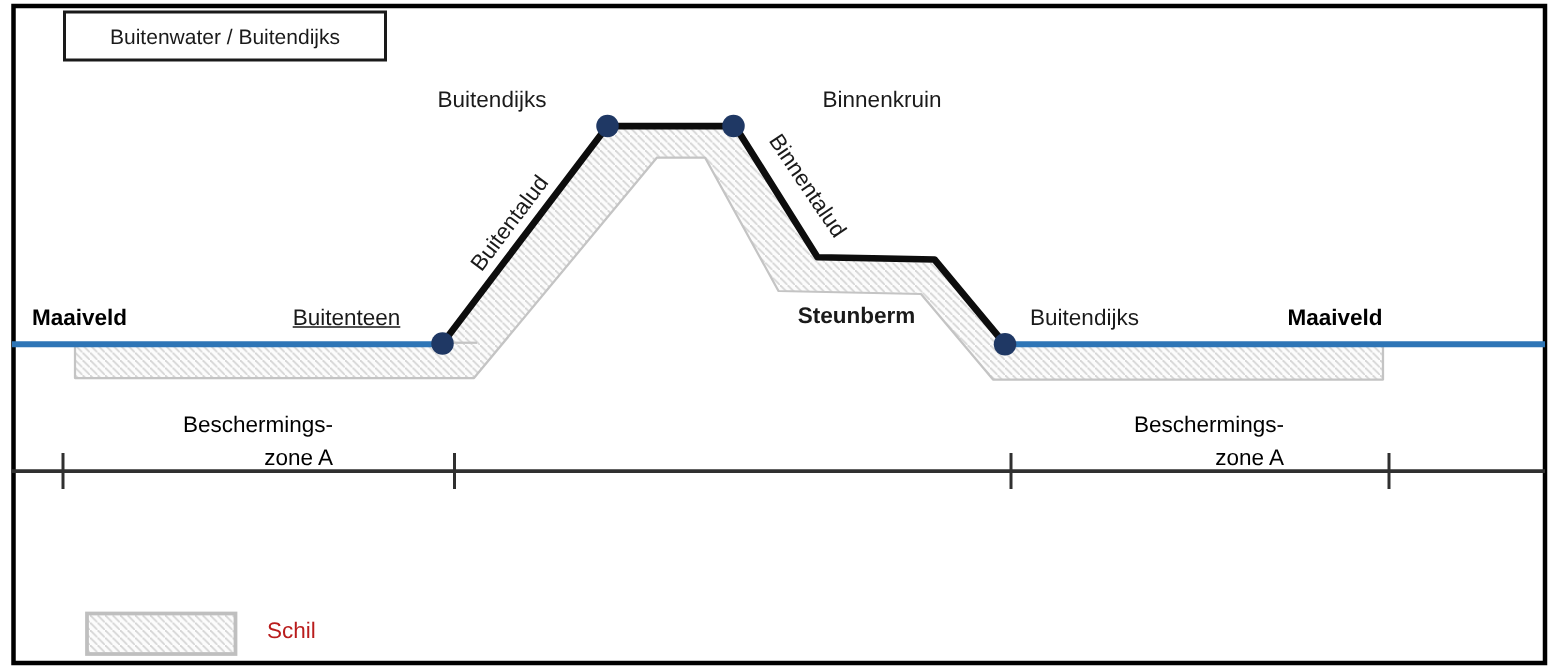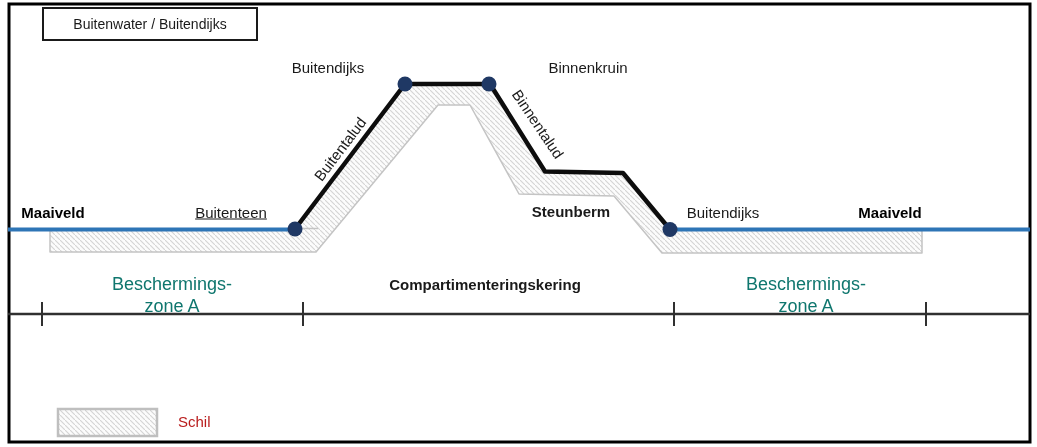--- a/index.html
+++ b/index.html
@@ -19,23 +19,23 @@
     white-space: nowrap;
     transform: translate(-50%, -50%);
     line-height: 17px;
   }
   .label.blue { color: #000000; font-weight: bold; }
   .label.bold { font-weight: bold; }
   .label.rot-left  { transform: translate(-50%, -50%) rotate(-53deg); }
   .label.rot-right { transform: translate(-50%, -50%) rotate(56deg); }
   .zone-label {
     position: absolute;
-    font-size: 18px;
-    color: #0f766e;
-    text-align: center;
+    font-size: 15px;
+    color: #000000;
+    text-align: right;
     transform: translate(-50%, -50%);
     line-height: 22px;
     white-space: nowrap;
   }
   .zone-label span { display: block; }
   .top-box {
     position: absolute;
     top: 7px;
     width: 212px;
     height: 30px;
@@ -111,21 +111,20 @@
   <div class="label blue" style="left:53px; top:212px;">Maaiveld</div>
   <div class="label" style="left:231px; top:212px;text-decoration:underline;">Buitenteen</div>
   <div class="label" style="left:571px; top:211px;font-weight:bold;">Steunberm</div>
   <div class="label" style="left:723px; top:212px;">Buitendijks</div>
   <div class="label blue" style="left:890px; top:212px;">Maaiveld</div>
 
   <div class="zone-label" style="left:172px; top:295px;">
     <span>Beschermings-</span>
     <span>zone A</span>
   </div>
-  <div class="label bold" style="left:485px; top:284px;">Compartimenteringskering</div>
   <div class="zone-label" style="left:806px; top:295px;">
     <span>Beschermings-</span>
     <span>zone A</span>
   </div>
 
   <div id="schil-label">Schil</div>
 
 </div>
 
 </body></html>

